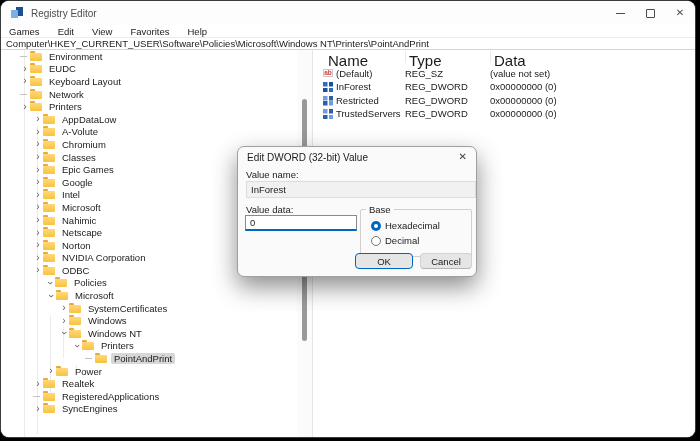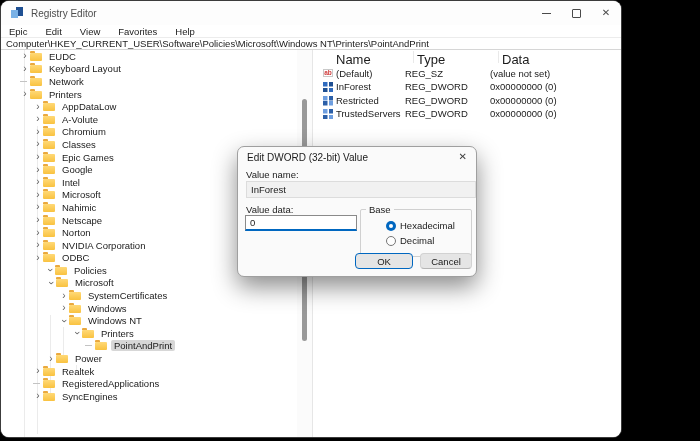--- a/index.html
+++ b/index.html
@@ -1,17 +1,17 @@
 <!DOCTYPE html>
 <html><head>
 <meta charset="utf-8">
 <style>
   html,body{margin:0;padding:0;width:700px;height:441px;background:#000;overflow:hidden;
     font-family:"Liberation Sans",sans-serif;-webkit-font-smoothing:antialiased;}
-  .window{position:absolute;left:1px;top:1px;width:620px;height:436px;background:#fff;
+  .window{position:absolute;left:1px;top:1px;width:694px;height:436px;background:#fff;
     border-radius:8px;overflow:hidden;box-shadow:0 0 0 1px #3c3c3c;}
   
   .titlebar{position:absolute;left:0;top:0;right:0;height:24px;background:#fdfdfd;display:flex;align-items:center;}
   .appicon{width:12px;height:12px;margin:0 8px 0 10px;flex:0 0 auto;background:
     linear-gradient(#79b1e6,#79b1e6) 0 3px/7px 8px no-repeat,
     linear-gradient(#1e4f92,#1e4f92) 5px 0/7px 9px no-repeat;}
   .apptitle{font-size:10px;color:#4d4d4d;}
   .wincontrols{position:absolute;right:0;top:0;height:24px;display:flex;}
   .wcbtn{width:30px;height:24px;display:flex;align-items:center;justify-content:center;color:#4a4a4a;}
   .min-glyph{width:9px;height:1px;background:#4a4a4a;}
@@ -39,21 +39,21 @@
   .folder::before{content:"";position:absolute;top:-2px;left:0;width:5px;height:2px;
     background:#eaa93e;border-radius:1px 1px 0 0;}
   .tlabel{padding:0 3px;border-radius:2px;}
   .tlabel.sel{background:#d7d7d7;}
   
   .vscroll{position:absolute;left:296px;top:0;bottom:0;width:15px;background:#fbfbfb;}
   .vthumb{position:absolute;left:5px;top:49px;width:5px;height:242px;background:#999;border-radius:3px;}
   .panediv{position:absolute;left:311px;top:0;bottom:0;width:1px;background:#e6e6e6;}
   
   .valuespane{position:absolute;left:312px;top:0;right:0;bottom:0;}
-  .vheader{position:absolute;left:12px;top:0;right:0;height:15px;font-size:13px;color:#1b1b1b;}
+  .vheader{position:absolute;left:4px;top:0;right:0;height:15px;font-size:15px;color:#1b1b1b;}
   .vh{position:absolute;top:2px;}
   .vh.c0{left:11px;}.vh.c1{left:92px;}.vh.c2{left:177px;}
   .colsep{position:absolute;top:1px;height:12px;width:1px;background:#e9e9e9;}
   .vrows{position:absolute;left:0;top:17px;right:0;}
   .vrow{position:relative;height:13.4px;font-size:9.5px;color:#1a1a1a;}
   .vicon{position:absolute;left:10px;top:2px;}
   .icon-sz{width:10px;height:8px;background:#fff;border:1px solid #c9c9c9;box-sizing:border-box;
     font-size:6.5px;line-height:6px;color:#cf3a3a;text-align:center;font-weight:bold;}
   .icon-dword{width:10px;height:10px;background:
     linear-gradient(#6d9ee0,#6d9ee0) 0 0/4.5px 4.5px no-repeat,
@@ -77,21 +77,21 @@
   .dlg-label-name{position:absolute;left:8px;top:22px;}
   .dlg-namefield{position:absolute;left:8px;top:34px;width:224px;height:15px;background:#f1f1f1;
     border:1px solid #dcdcdc;line-height:15px;padding-left:4px;box-sizing:content-box;}
   .dlg-label-data{position:absolute;left:8px;top:57px;}
   .dlg-datainput{position:absolute;left:7px;top:68px;width:112px;height:16px;box-sizing:border-box;
     border:1px solid #8a8a8a;border-bottom:2px solid #0067c0;background:#fff;outline:0;
     font-family:"Liberation Sans",sans-serif;font-size:9.5px;color:#1a1a1a;padding:0 0 0 4px;}
   .groupbox{position:absolute;left:122px;top:62px;width:110px;height:46px;
     border:1px solid #d0d0d0;border-radius:2px;}
   .grouplabel{position:absolute;left:5px;top:-6px;background:#fafafa;padding:0 3px;}
-  .radiorow{position:absolute;left:25px;display:flex;align-items:center;gap:4px;}
+  .radiorow{position:absolute;left:10px;display:flex;align-items:center;gap:4px;}
   .radiorow.r0{top:10px;}.radiorow.r1{top:25px;}
   .radio{width:10px;height:10px;border-radius:50%;box-sizing:border-box;position:relative;flex:0 0 auto;}
   .radio.on{background:#0067c0;}
   .radio.on::after{content:"";position:absolute;left:3px;top:3px;width:4px;height:4px;border-radius:50%;background:#fff;}
   .radio.off{background:#fefefe;border:1px solid #767676;}
   .btn{position:absolute;top:106px;height:16px;border-radius:4px;background:#e5e5e5;
     display:flex;align-items:center;justify-content:center;font-size:9.5px;color:#1a1a1a;box-sizing:border-box;}
   .btn.ok{left:117px;width:58px;border:1px solid #0067c0;}
   .btn.cancel{left:182px;width:52px;border:1px solid #d2d2d2;border-bottom-color:#b5b5b5;}
 </style>
@@ -110,41 +110,46 @@
       <div class="wcbtn">
           <span class="max-glyph"></span>
         </div>
       <div class="wcbtn">
           <span class="close-glyph">✕</span>
         </div>
     </div>
   </div>
 
   <div class="menubar">
-    <span class="menuitem">Epic</span>
+    <span class="menuitem">Games</span>
     <span class="menuitem">Edit</span>
     <span class="menuitem">View</span>
     <span class="menuitem">Favorites</span>
     <span class="menuitem">Help</span>
   </div>
 
   <div class="addressbar">
     <input class="addressinput" readonly="" value="Computer\HKEY_CURRENT_USER\Software\Policies\Microsoft\Windows NT\Printers\PointAndPrint" style="">
   </div>
 
   <div class="main">
 
     <div class="treepane">
       <div class="guide" style="left:23px;top:0;bottom:0;"></div>
       <div class="guide" style="left:36px;top:76px;height:308px;"></div>
       <div class="guide" style="left:49px;top:265px;height:81px;"></div>
       <div class="guide" style="left:62px;top:277px;height:31px;"></div>
       <div class="guide" style="left:75px;top:315px;height:7px;"></div>
       <div class="guide" style="left:88px;top:328px;height:6px;"></div>
       <div id="tree-rows" style="position:relative;">
+          <div class="trow" style="padding-left: 19px;">
+            <span class="dash"></span>
+            <span class="folder"></span>
+            <span class="tlabel">Environment</span>
+          </div>
           <div class="trow" style="padding-left: 19px;">
             <span class="chev">›</span>
             <span class="folder"></span>
             <span class="tlabel">EUDC</span>
           </div>
           <div class="trow" style="padding-left: 19px;">
             <span class="chev">›</span>
             <span class="folder"></span>
             <span class="tlabel">Keyboard Layout</span>
           </div>

